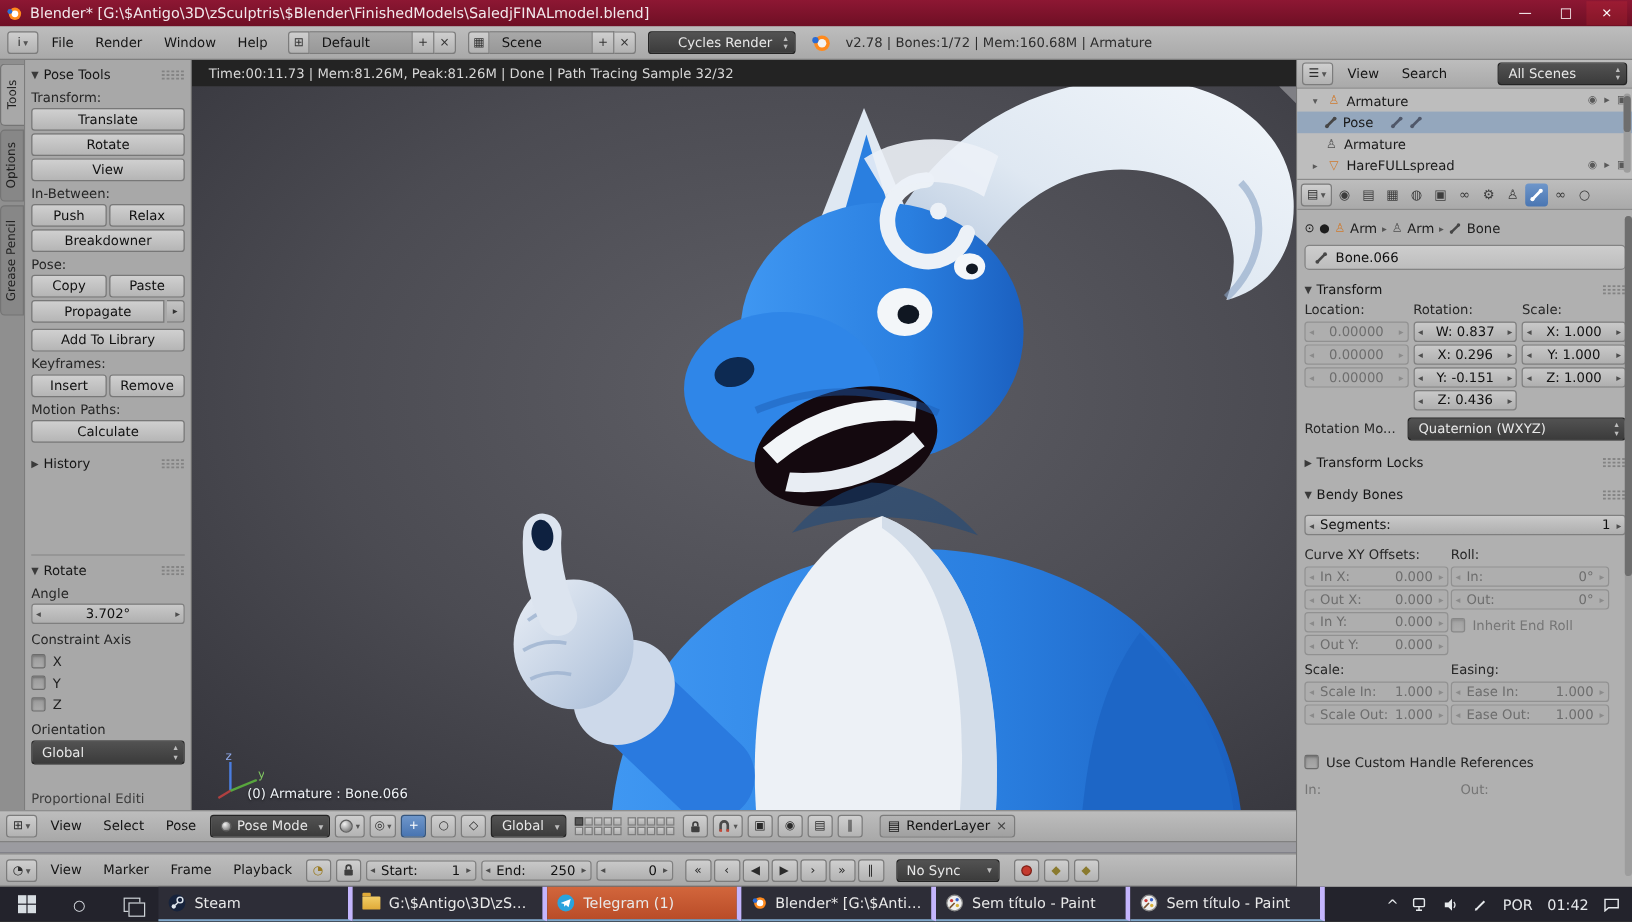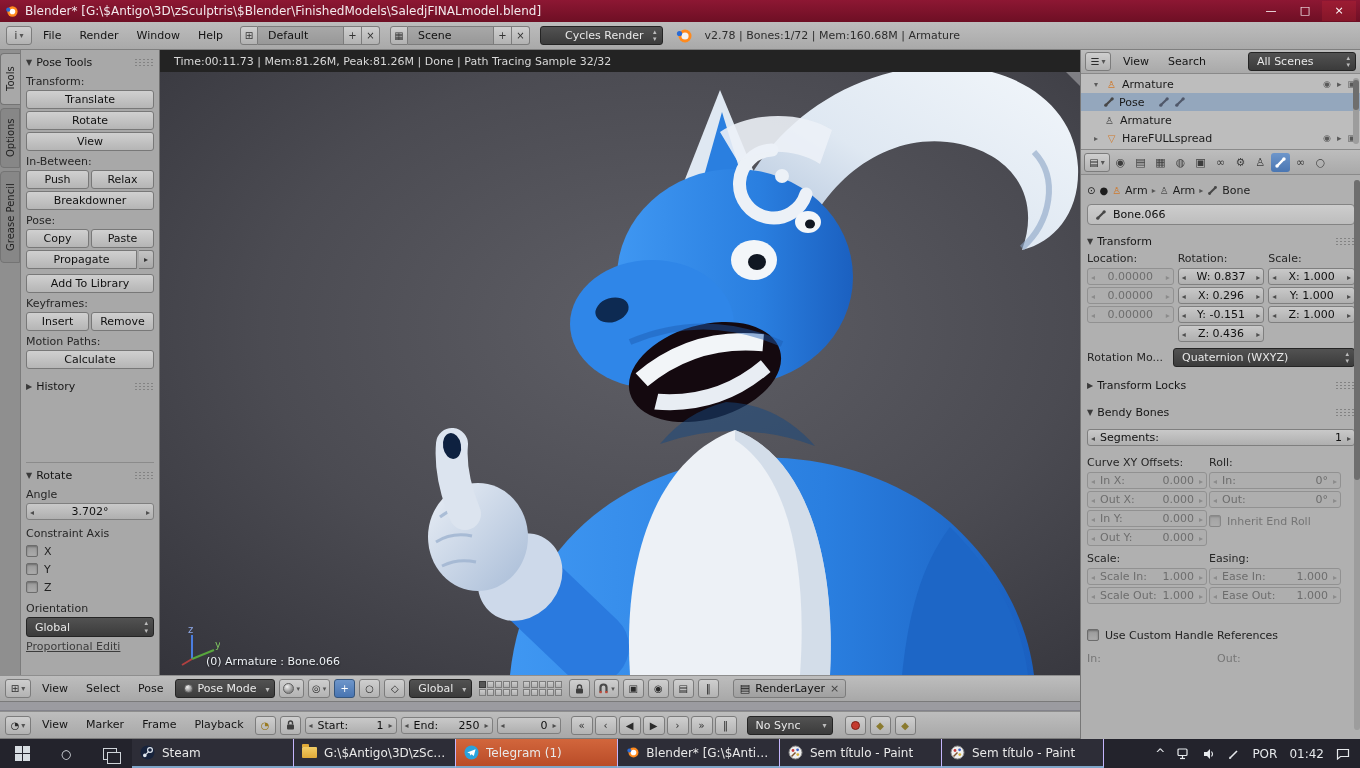--- a/index.html
+++ b/index.html
@@ -50,21 +50,21 @@
   .field{position:relative;height:17px;background:linear-gradient(#c9c9c9,#afafaf);border:1px solid #7f7f7f;border-radius:3px;display:flex;align-items:center;justify-content:center;color:#101010;padding:0 12px;}
   .field::before{content:"◂";position:absolute;left:3px;top:50%;transform:translateY(-50%);font-size:8px;color:#4d4d4d;}
   .field::after{content:"▸";position:absolute;right:3px;top:50%;transform:translateY(-50%);font-size:8px;color:#4d4d4d;}
   .field.lv{justify-content:space-between;}
   .field.dis{background:#aeaeae;color:#6d6d6d;border-color:#919191;}
   .field.dis::before,.field.dis::after{color:#8b8b8b;}
   .cbrow{display:flex;align-items:center;gap:6px;height:18px;color:#222;}
   .cb{width:12px;height:12px;background:linear-gradient(#9a9a9a,#ababab);border:1px solid #6c6c6c;border-radius:2px;box-shadow:inset 0 1px 2px rgba(0,0,0,.3);flex:0 0 auto;}
   .dim{color:#757575;}
   .cb.dim{opacity:.6;}
-  .clipped{color:#3c3c3c;margin-top:3px;white-space:nowrap;overflow:hidden;text-decoration:underline;}
+  .clipped{color:#3c3c3c;margin-top:22px;white-space:nowrap;overflow:hidden;}
 
   
   #viewport{position:absolute;left:160px;top:50px;width:920px;height:625px;overflow:hidden;background:#46464d;padding-left:24px;}
   #vp-info{position:absolute;left:0;top:0;width:100%;height:22px;background:#232323;color:#d8d8d8;display:flex;align-items:center;padding:0 14px;}
   #vp-canvas{position:absolute;left:0;top:22px;width:920px;height:603px;}
   #vp-label{position:absolute;left:46px;bottom:7px;color:#eef2f6;text-shadow:0 1px 2px rgba(0,0,0,.7);}
   #vp-axis{position:absolute;left:14px;bottom:6px;}
   #vp-corner{position:absolute;right:0;top:22px;width:0;height:0;border-top:14px solid #8f8f94;border-left:14px solid transparent;opacity:.8;}
 
   
@@ -117,21 +117,21 @@
   .bcol{display:flex;flex-direction:column;gap:2px;}
   .ph-sp{margin-top:10px;}
 
   
   #taskbar{position:absolute;left:0;top:739px;width:1360px;height:29px;background:#23232c;display:flex;align-items:center;color:#e9e9e9;font-size:12px;}
   .tbsys{width:44px;height:29px;display:flex;align-items:center;justify-content:center;color:#dfe3e8;}
   .winlogo{display:grid;grid-template-columns:7px 7px;grid-template-rows:7px 7px;gap:1px;}
   .winlogo span{background:#d7dde2;}
   .taskview{width:14px;height:12px;border:1px solid #cfd4d9;position:relative;background:transparent;}
   .taskview::before{content:"";position:absolute;left:3px;top:3px;width:12px;height:10px;border:1px solid #cfd4d9;background:#23232c;}
-  .tbapp{width:162px;height:29px;display:flex;align-items:center;gap:7px;padding:0 8px;background:#2d2d37;border-right:1px solid #c4b5fd;border-bottom:2px solid #7fa6c9;white-space:nowrap;overflow:hidden;}
+  .tbapp{width:162px;height:29px;display:flex;align-items:center;gap:7px;padding:0 8px;background:#2d2d37;border-right:4px solid #c4b5fd;border-bottom:2px solid #7fa6c9;white-space:nowrap;overflow:hidden;}
   .tbapp.attention{background:linear-gradient(#d2663c,#b94c28);}
   .tbapp .lbl{overflow:hidden;text-overflow:ellipsis;}
   .tray{margin-left:auto;display:flex;align-items:center;gap:12px;padding-right:10px;color:#e6e9ec;}
   .trayicon{display:flex;align-items:center;justify-content:center;}
   .folder{width:15px;height:11px;background:linear-gradient(#f2cd66,#e0aa38);border-radius:1px;position:relative;flex:0 0 auto;}
   .folder::before{content:"";position:absolute;top:-3px;left:0;width:7px;height:3px;background:#e0aa38;border-radius:1px 1px 0 0;}
 </style>
 </head>
 <body>
 

